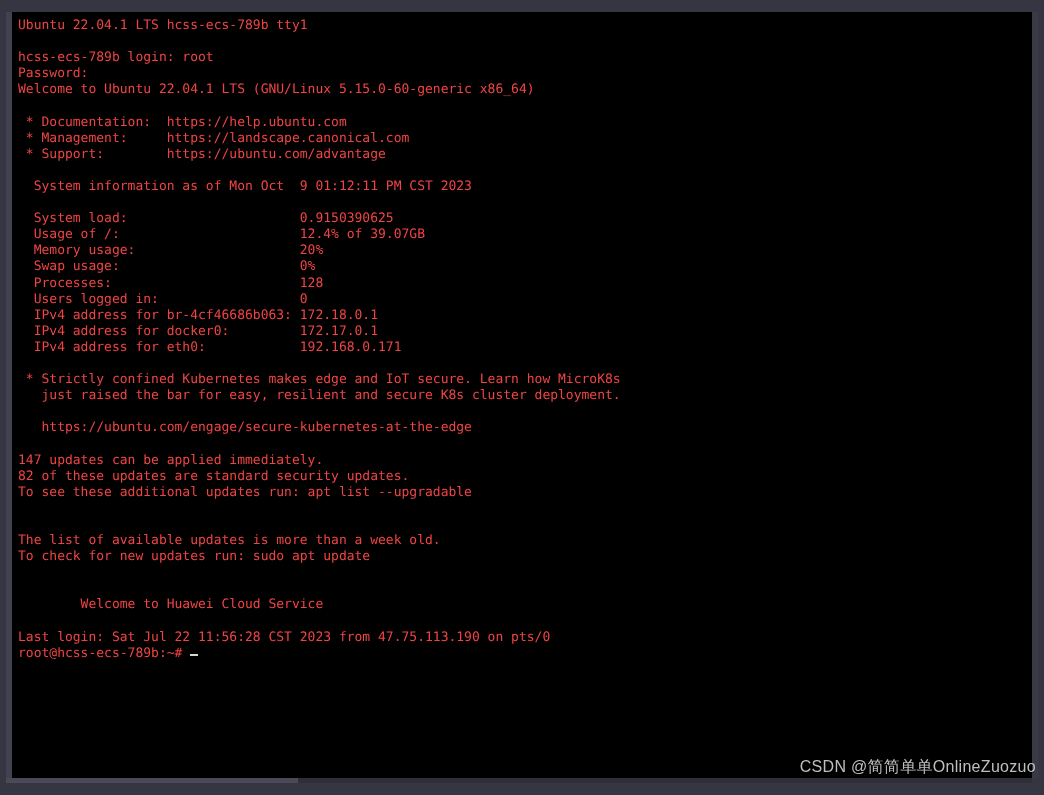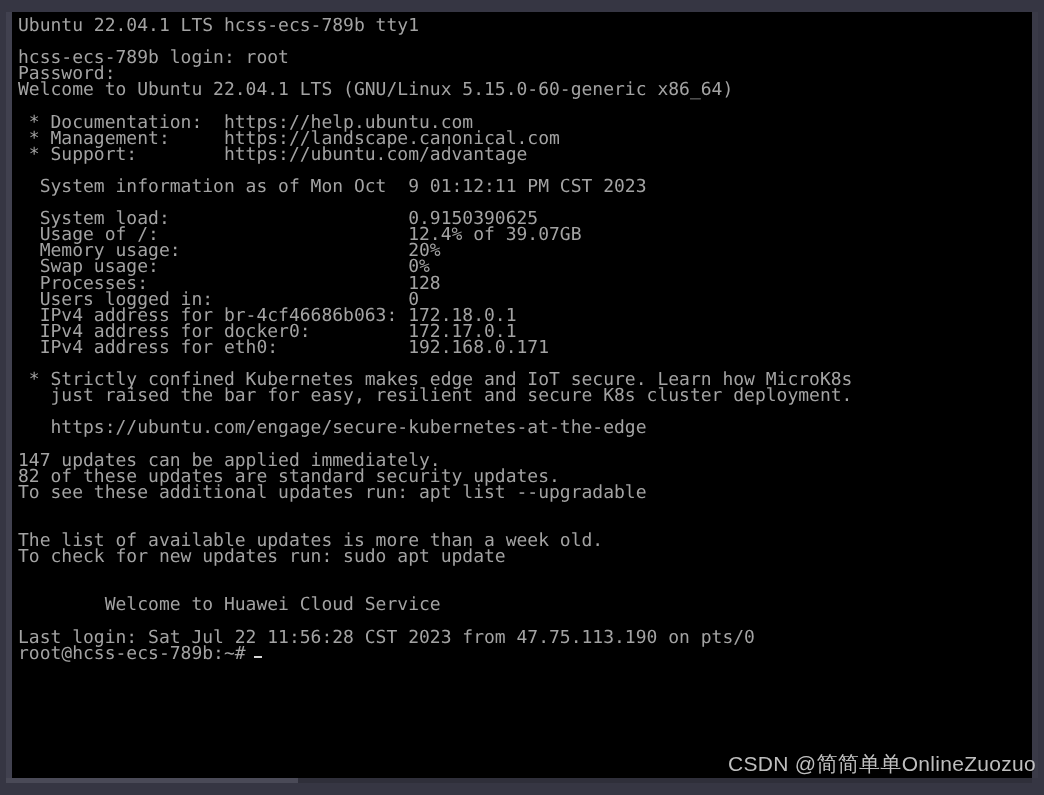--- a/index.html
+++ b/index.html
@@ -42,23 +42,23 @@
     height: 766px;
     background: #000000;
     overflow: hidden;
   }
 
   #terminal-output {
     position: absolute;
     left: -6px;
     top: 6px;
     width: 1026px;
-    color: #a3a3a3;
+    color: #ef4444;
     font-family: "DejaVu Sans Mono", "Liberation Mono", monospace;
-    font-size: 18px;
+    font-size: 13px;
     line-height: 16.1px;
     letter-spacing: 0px;
     white-space: pre;
     text-rendering: geometricPrecision;
   }
 
   #terminal-output .line {
     height: 16.1px;
     white-space: pre;
     padding-left: 12px;
@@ -108,21 +108,21 @@
     background: #3a3a47;
   }
 
   
   #watermark {
     position: absolute;
     right: 8px;
     bottom: 17px;
     color: #cfcfcf;
     font-family: "Liberation Sans", sans-serif;
-    font-size: 21px;
+    font-size: 16px;
     letter-spacing: 0.3px;
     opacity: 0.92;
     white-space: nowrap;
     text-shadow: 0 1px 1px rgba(0,0,0,0.6);
   }
 </style>
 </head>
 <body>
 
 <div id="window-frame">

